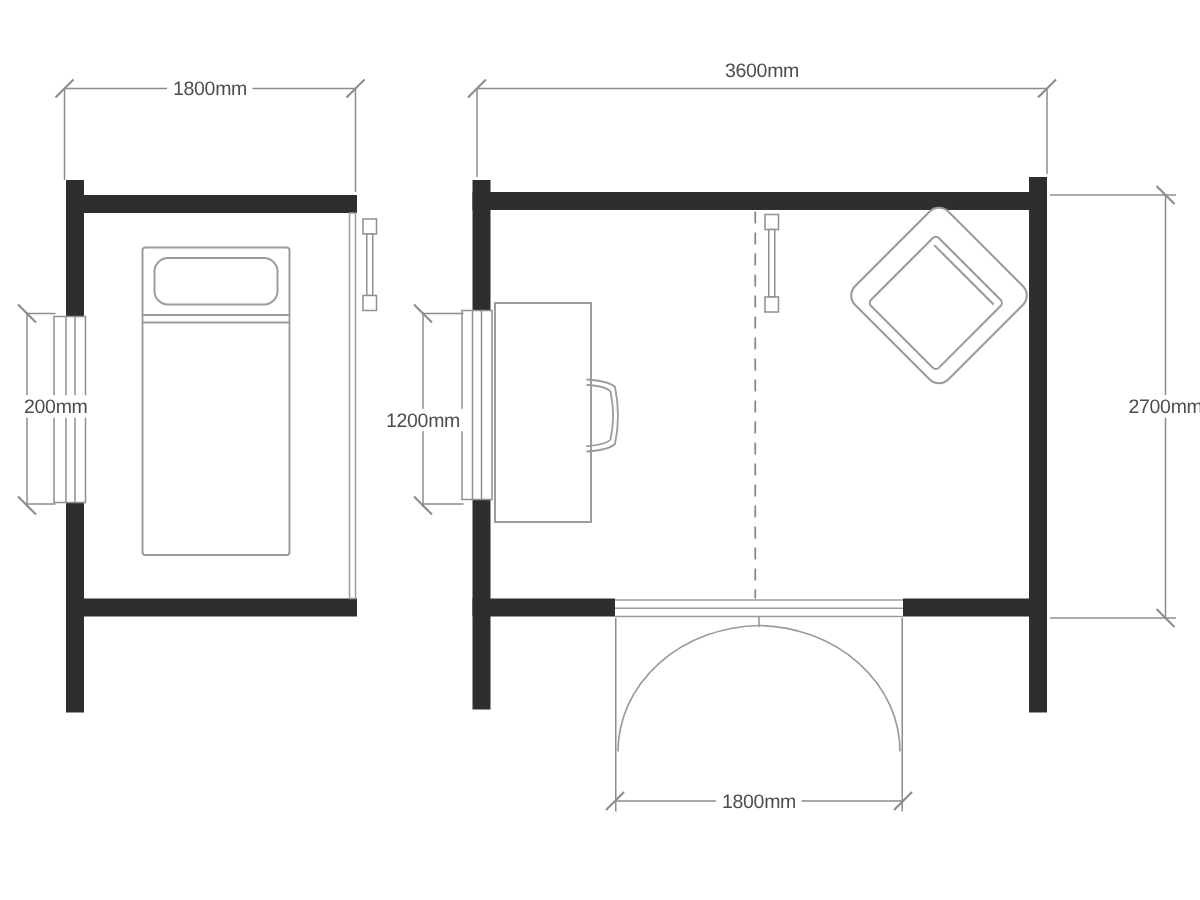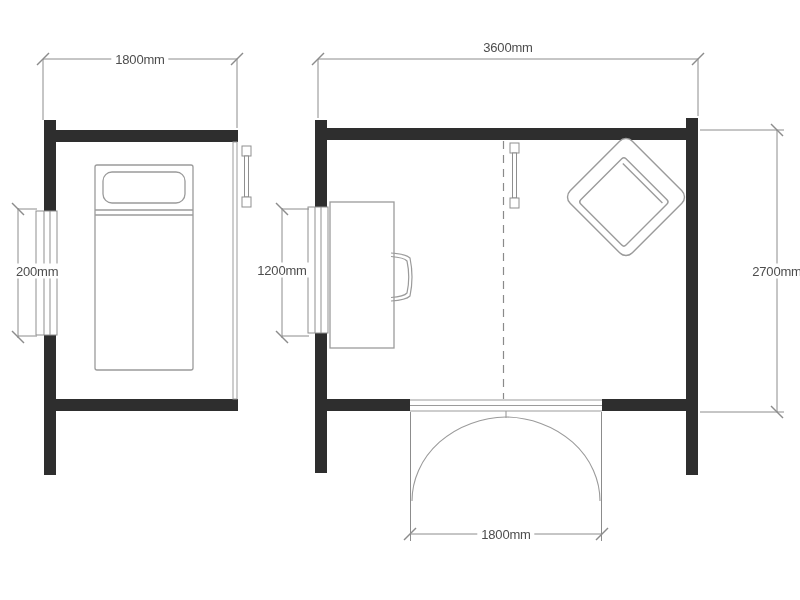--- a/index.html
+++ b/index.html
@@ -147,17 +147,17 @@
 </svg>
 
 <div class="dim-label" style="left:140px; top:59px;">1800mm</div>
 
 <div class="dim-label edge" style="top:271px;">200mm</div>
 
 <div class="dim-label" style="left:508px; top:47px;">3600mm</div>
 
 <div class="dim-label" style="left:777px; top:271px;">2700mm</div>
 
-<div class="dim-label" style="left:282px; top:270px;">1200mm</div>
+<div class="dim-label" style="left:282px; top:280px;">1200mm</div>
 
 <div class="dim-label" style="left:506px; top:534px;">1800mm</div>
 
 </div>
 
 </body></html>

